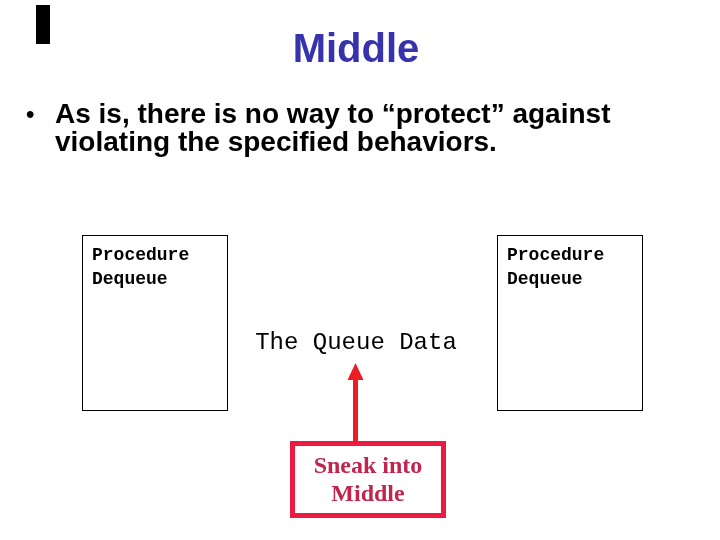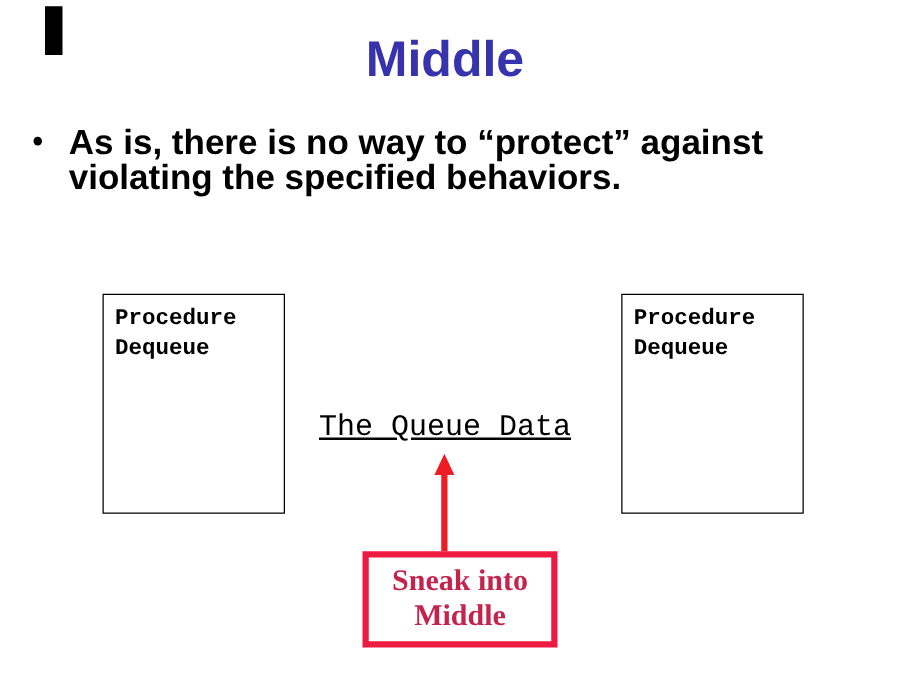--- a/index.html
+++ b/index.html
@@ -61,21 +61,20 @@
   .proc-box.right { left: 497px; }
   .queue-label {
     position: absolute;
     left: 0; top: 329px;
     width: 712px;
     text-align: center;
     font-family: "Liberation Mono", "DejaVu Sans Mono", monospace;
     font-size: 24px;
     font-weight: normal;
     color: #000;
-    text-decoration: underline;
   }
   .arrow-up {
     position: absolute;
     left: 345px; top: 362px;
     width: 20px; height: 81px;
   }
   .callout-box {
     position: absolute;
     left: 290px; top: 441px;
     width: 156px; height: 77px;

